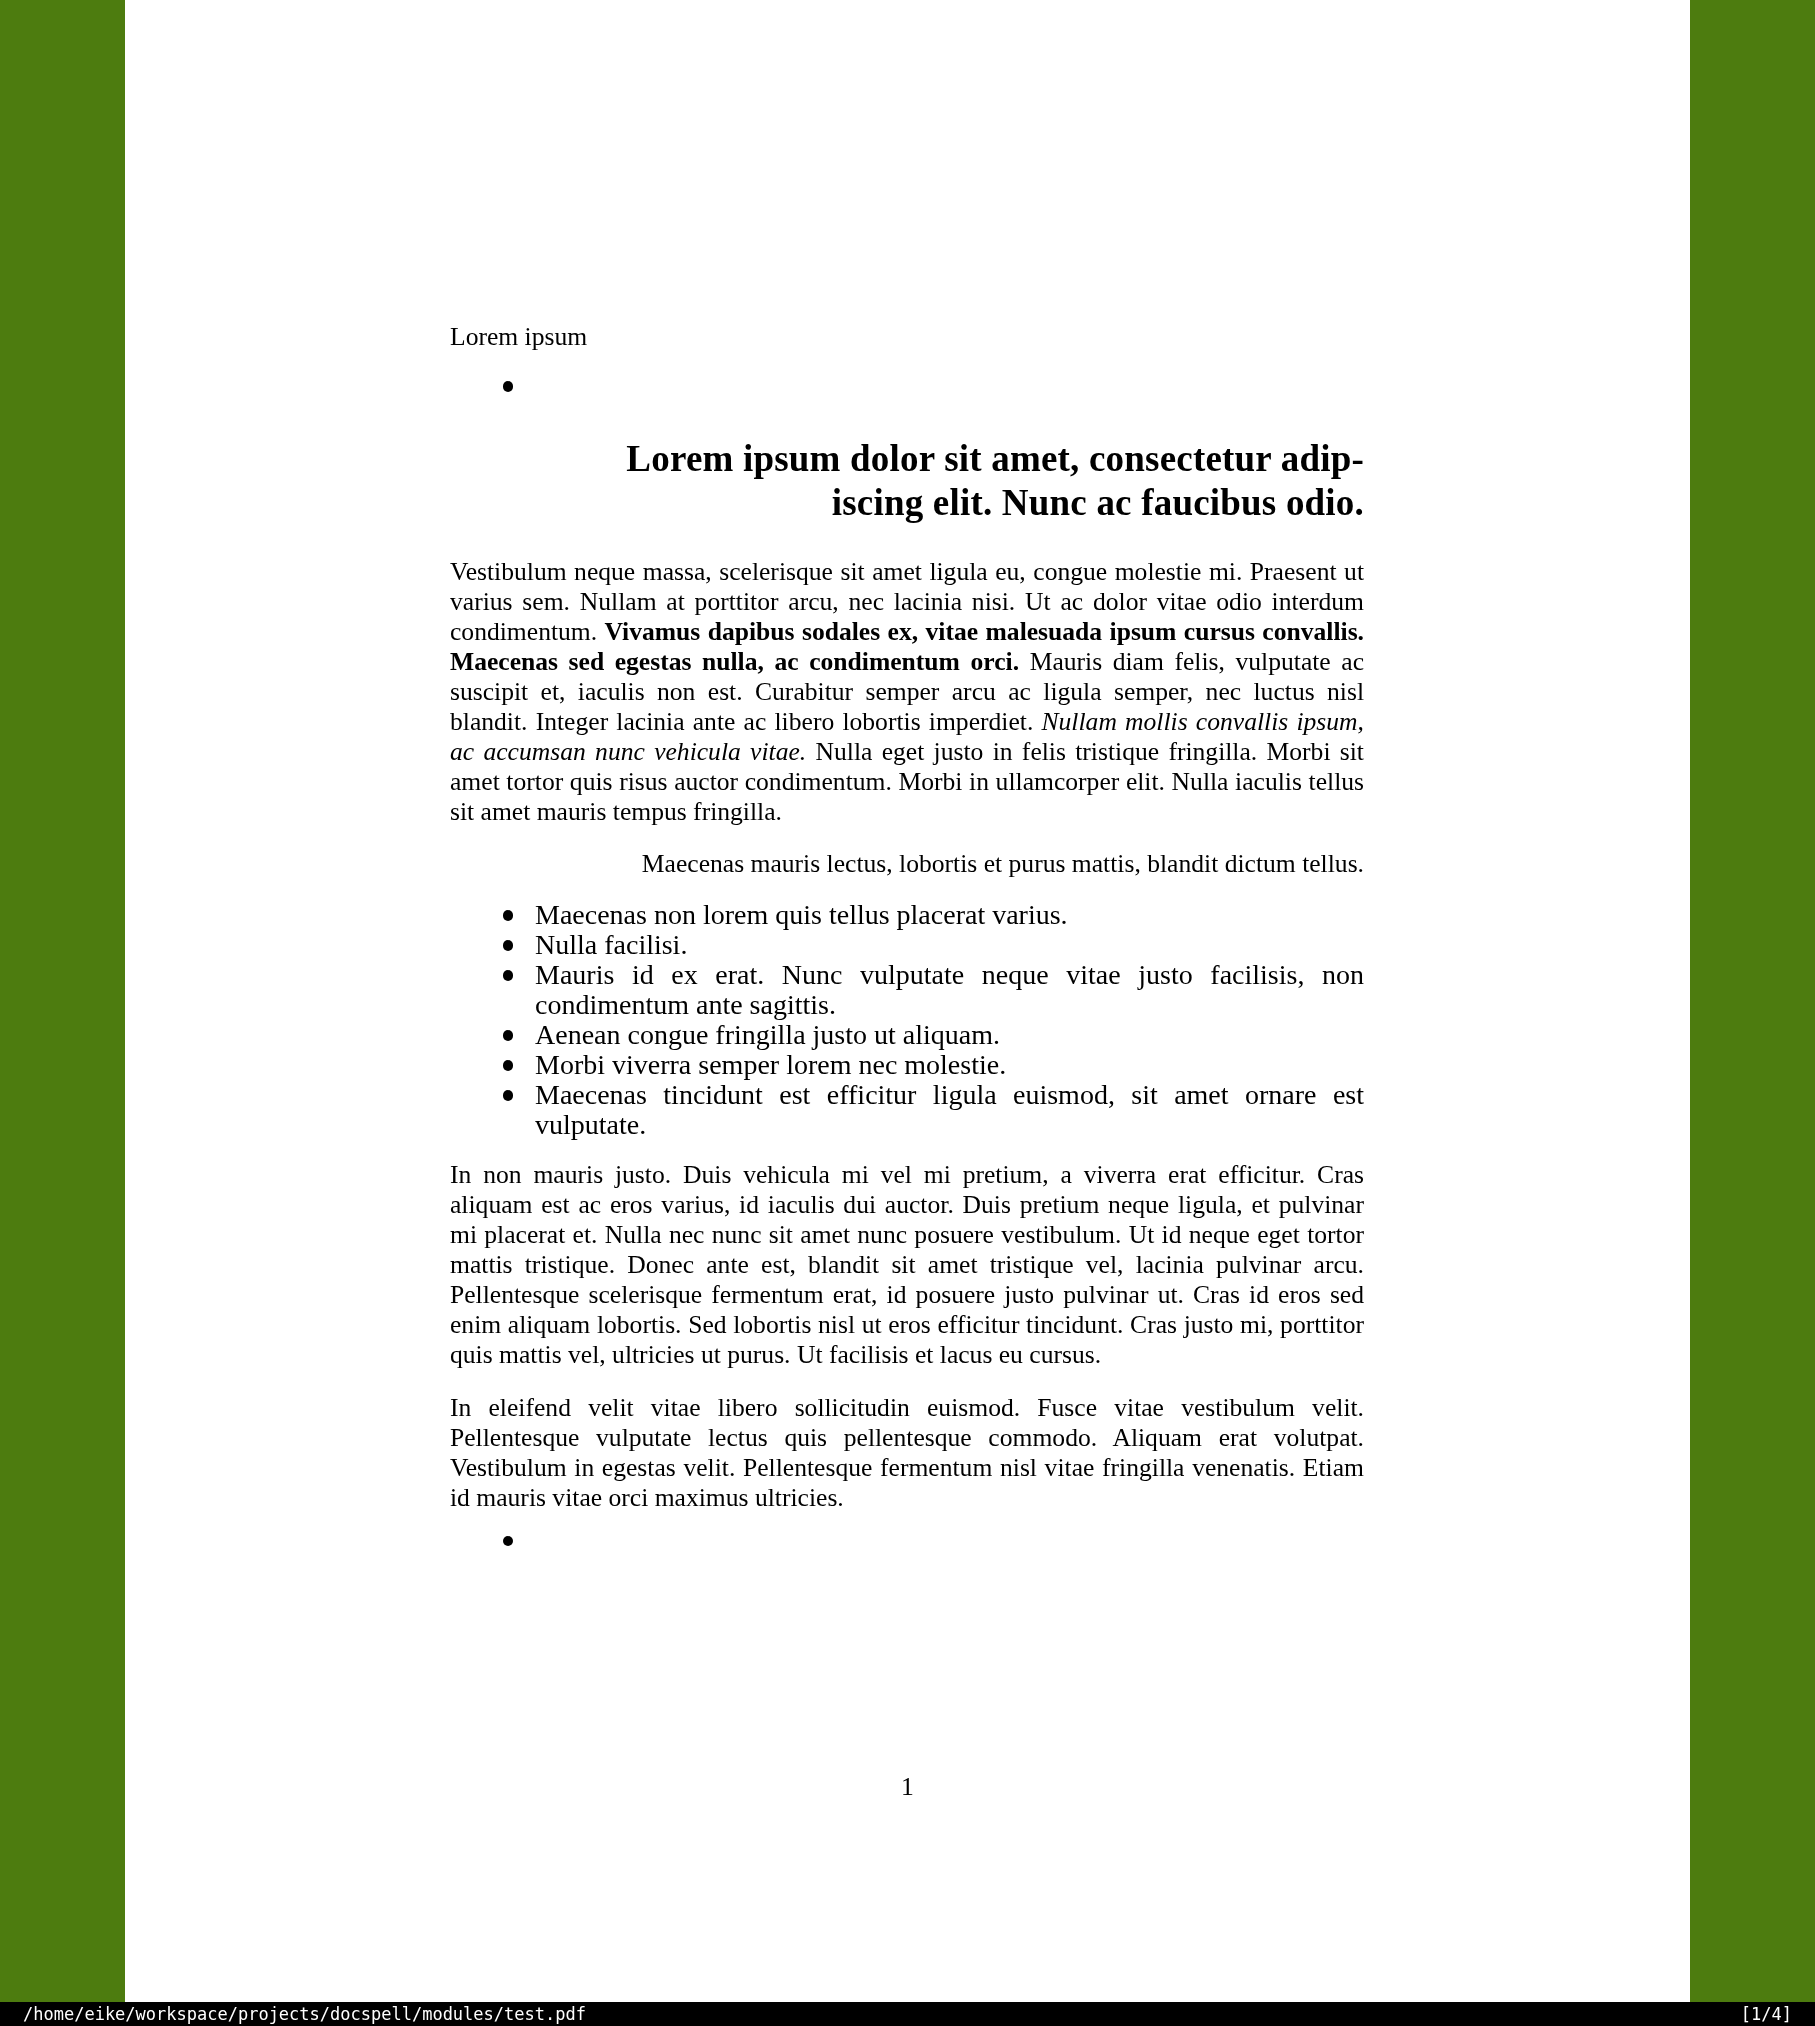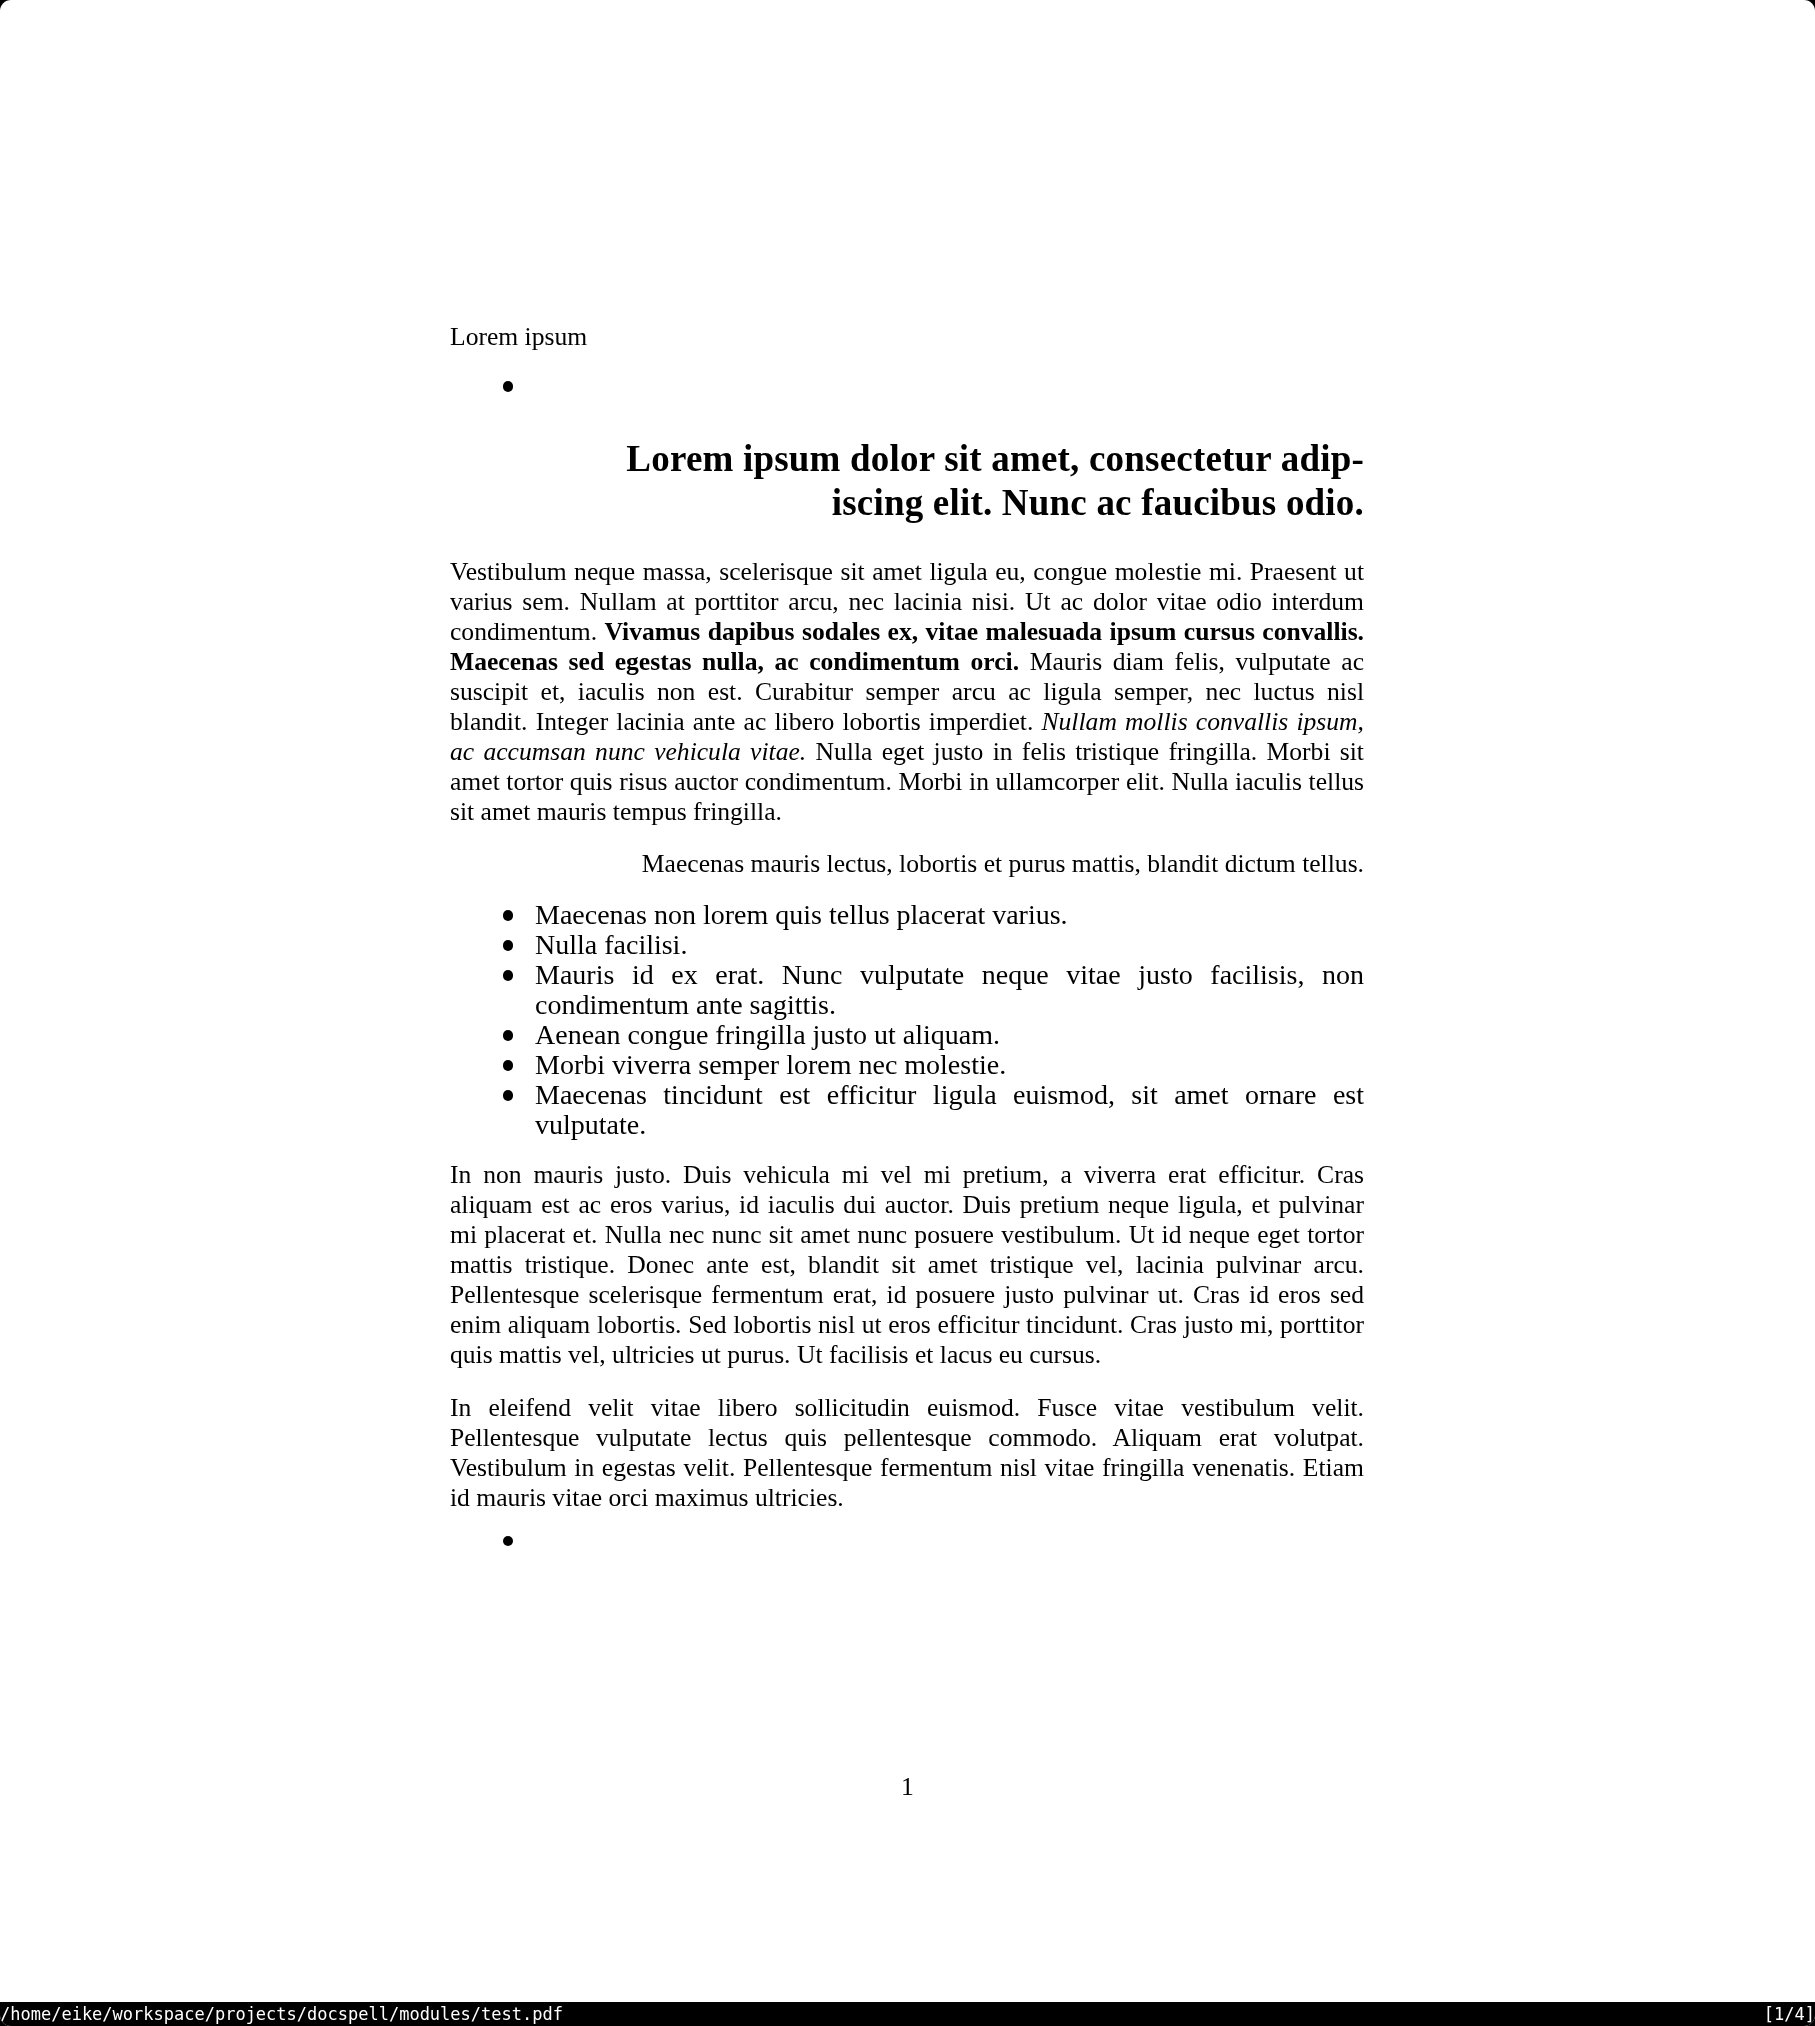--- a/index.html
+++ b/index.html
@@ -4,24 +4,23 @@
 <style>
   html, body {
     margin: 0;
     padding: 0;
     background: #000000;
   }
   .viewer {
     position: relative;
     width: 1815px;
     height: 2026px;
-    background: #ffffff;
+    background: #4d7c0f;
     overflow: hidden;
     font-family: "Liberation Serif", "DejaVu Serif", serif;
-    border-radius: 11px;
   }
   .page {
     position: absolute;
     left: 125px;
     top: 0;
     width: 1565px;
     height: 2002px;
     background: #ffffff;
     color: #000000;
   }
@@ -112,21 +111,21 @@
     width: 100%;
     height: 24.6px;
     background: #000000;
     color: #ffffff;
     font-family: "DejaVu Sans Mono", "Liberation Mono", monospace;
     font-size: 17px;
     display: flex;
     justify-content: space-between;
     align-items: center;
     box-sizing: border-box;
-    padding: 0 0;
+    padding: 0 23px;
   }
 </style>
 </head>
 <body>
 
 <div class="viewer">
 
   <div class="page">
     <div class="content">
 

